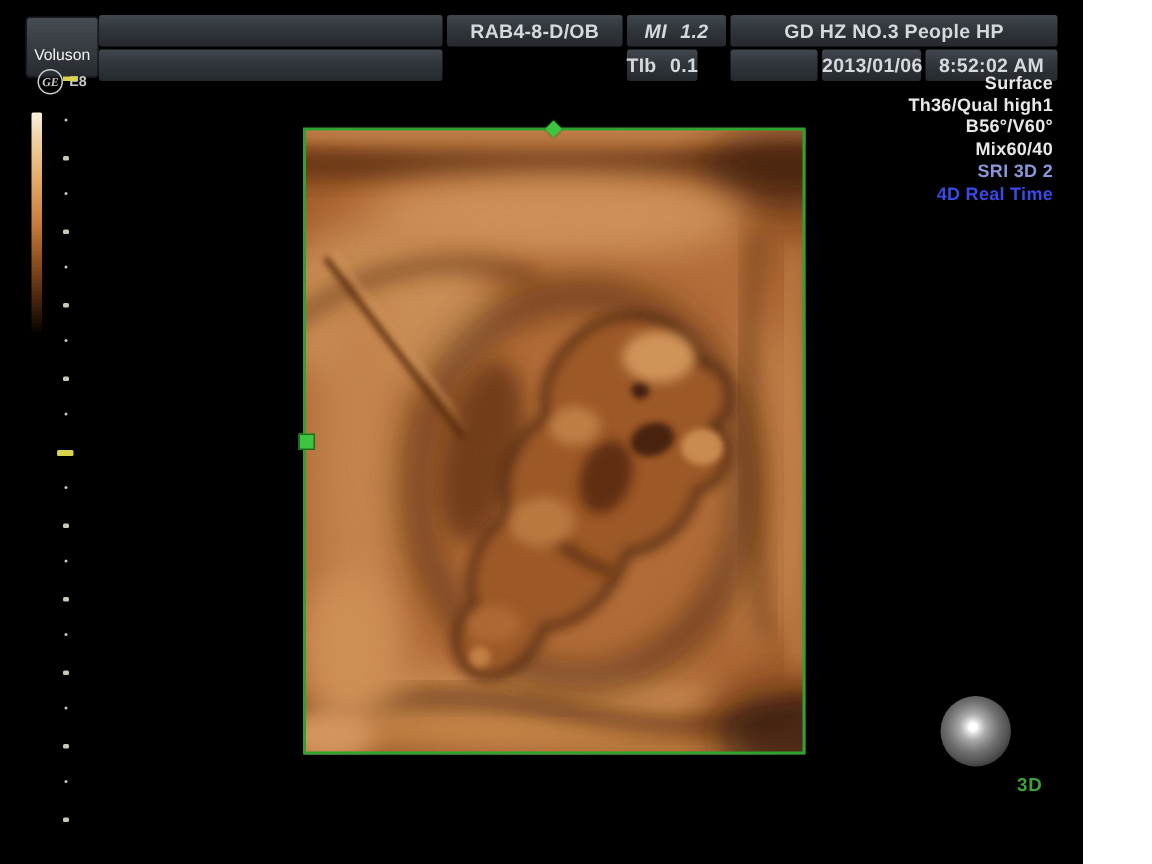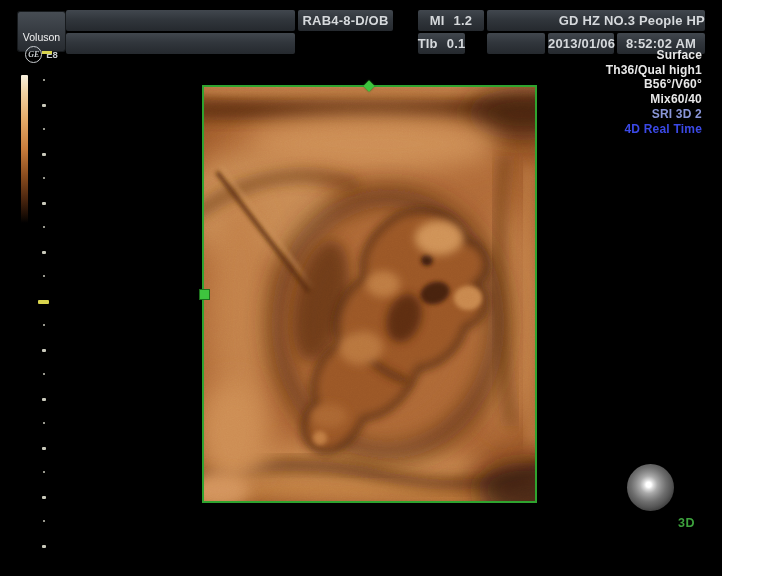--- a/index.html
+++ b/index.html
@@ -57,28 +57,28 @@
                   #aaaaaa 24%, #8a8a8a 36%, #6e6e6e 48%, #565656 62%, #383838 76%,
                   #141414 92%, #000 100%);}
   .mode-label{position:absolute;left:678px;top:516px;font-size:12.5px;font-weight:bold;letter-spacing:.5px;}
 </style>
 </head>
 <body>
 
 <div id="root">
 
   <div class="seg row1" style="left:66px;width:229px;"></div>
-  <div class="seg row1" style="left:298px;width:95px;">
+  <div class="seg row1" style="left:298px;width:117px;">
     <span>RAB4-8-D/OB</span>
   </div>
-  <div class="seg row1 flexed" style="left:418px;width:66px;">
+  <div class="seg row1 flexed" style="left:418px;width:66px;font-style:italic;">
     <span>MI</span>
     <span>1.2</span>
   </div>
-  <div class="seg row1" style="left:487px;width:218px;text-align:right;">
+  <div class="seg row1" style="left:487px;width:218px;">
     <span>GD HZ NO.3 People HP</span>
   </div>
 
   <div class="seg row2" style="left:66px;width:229px;"></div>
   <div class="seg row2 flexed" style="left:418px;width:47px;">
     <span>TIb</span>
     <span>0.1</span>
   </div>
   <div class="seg row2" style="left:487px;width:58px;"></div>
   <div class="seg row2" style="left:548px;width:66px;">

